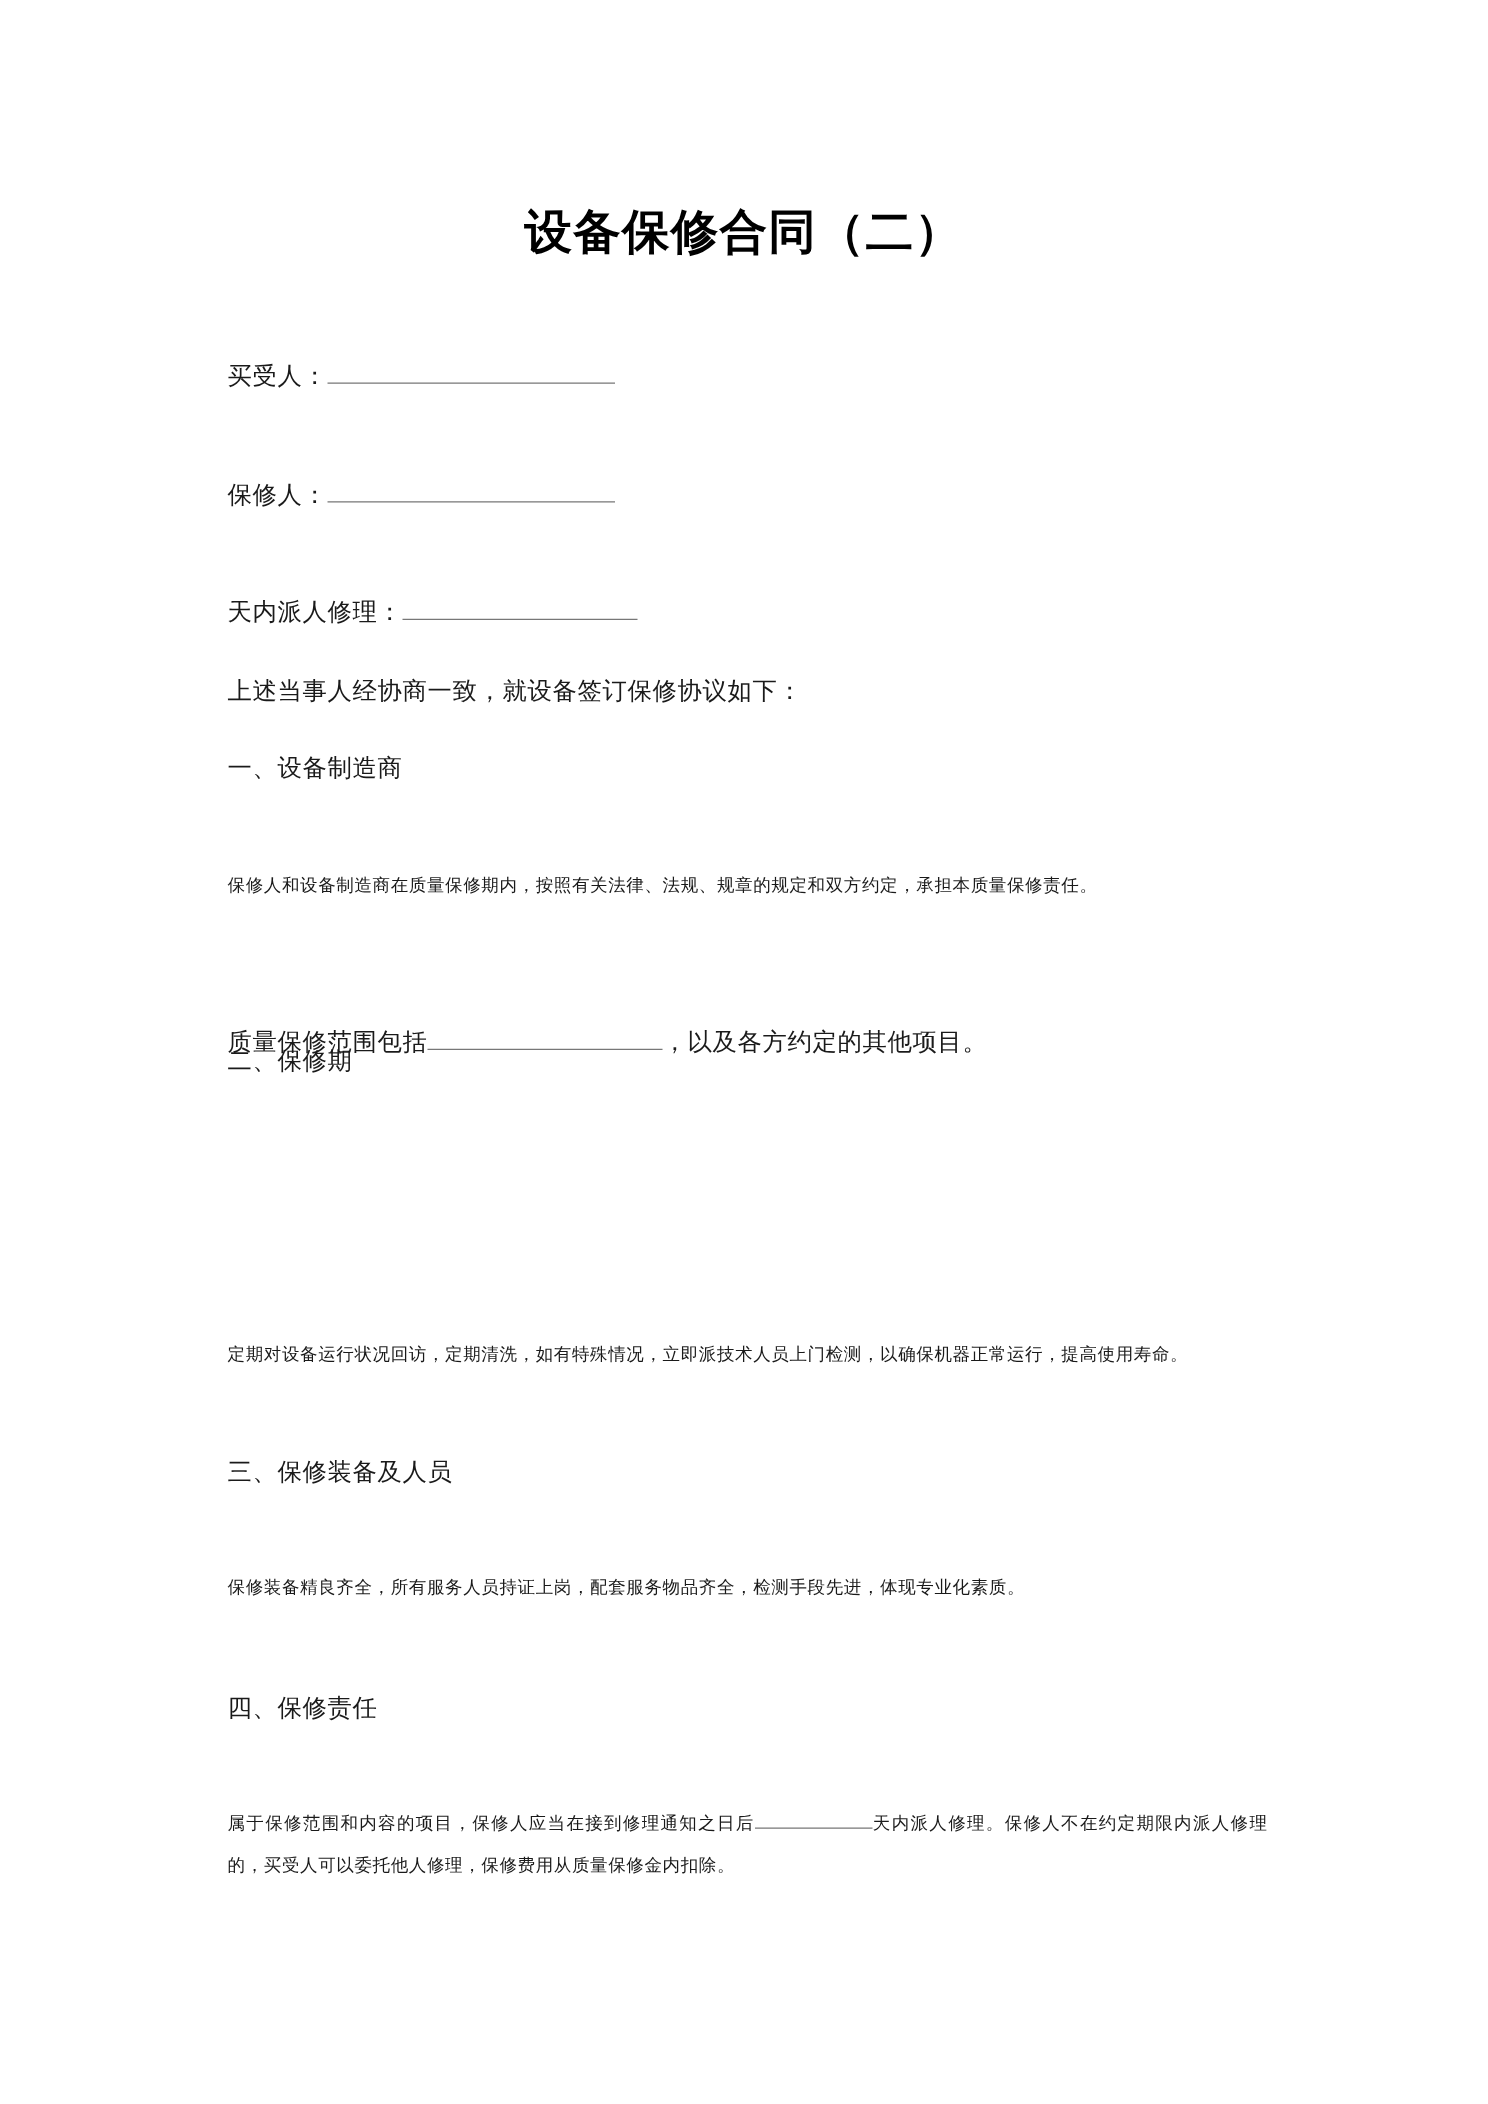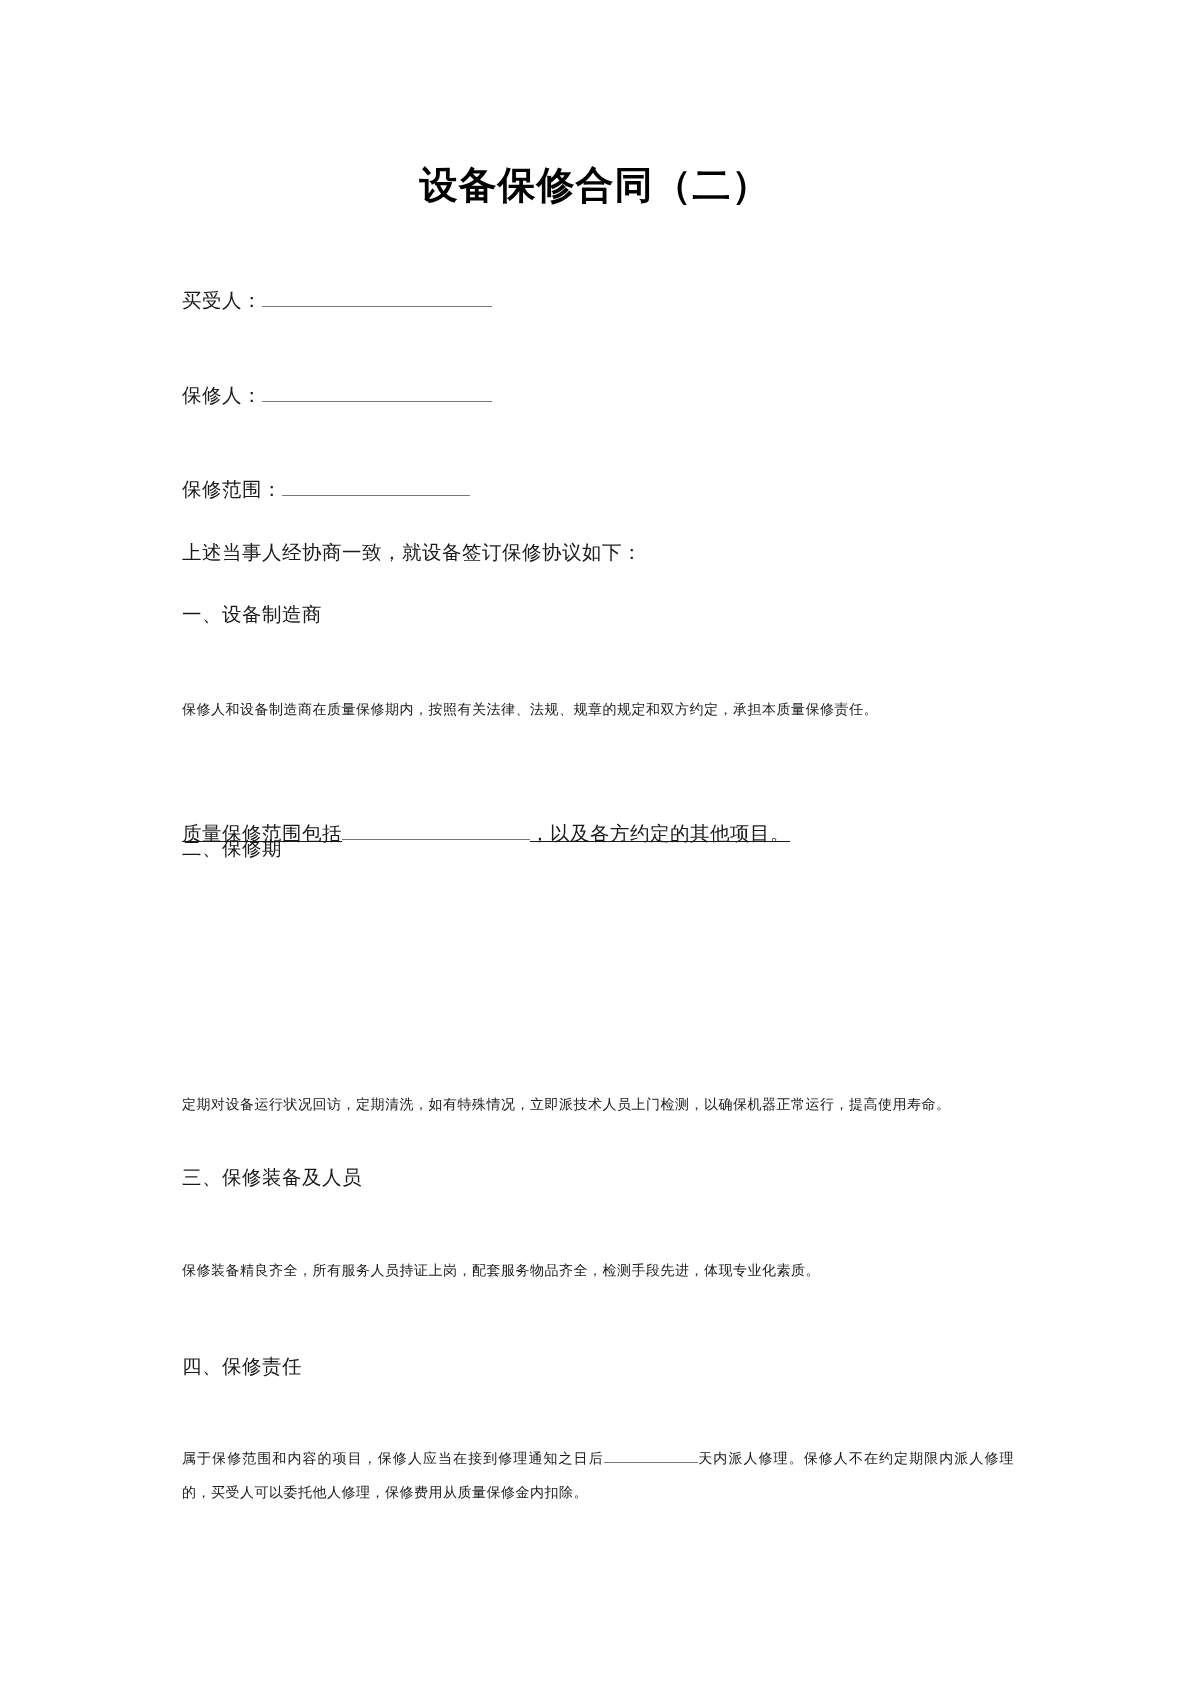--- a/index.html
+++ b/index.html
@@ -23,37 +23,37 @@
 
   <div class="line" style="top:284px;">
     <span>买受人：</span><span class="blank" style="width:230px;"></span>
   </div>
 
   <div class="line" style="top:379px;">
     <span>保修人：</span><span class="blank" style="width:230px;"></span>
   </div>
 
   <div class="line" style="top:473px;">
-    <span>保修范围：</span><span class="blank" style="width:188px;"></span>
+    <span>天内派人修理：</span><span class="blank" style="width:188px;"></span>
   </div>
 
   <div class="line" style="top:536px;">上述当事人经协商一致，就设备签订保修协议如下：</div>
 
   <div class="line" style="top:598px;">一、设备制造商</div>
 
   <div class="para" style="top:692px;">保修人和设备制造商在质量保修期内，按照有关法律、法规、规章的规定和双方约定，承担本质量保修责任。</div>
 
-  <div class="line" style="top:817px;text-decoration:underline;">
+  <div class="line" style="top:817px;">
     <span>质量保修范围包括</span><span class="blank" style="width:188px;"></span><span>，以及各方约定的其他项目。</span>
   </div>
 
   <div class="line" style="top:832px;">二、保修期</div>
 
 
-  <div class="para" style="top:1067px;margin-top:20px;">定期对设备运行状况回访，定期清洗，如有特殊情况，立即派技术人员上门检测，以确保机器正常运行，提高使用寿命。</div>
+  <div class="para" style="top:1067px;">定期对设备运行状况回访，定期清洗，如有特殊情况，立即派技术人员上门检测，以确保机器正常运行，提高使用寿命。</div>
 
   <div class="line" style="top:1161px;">三、保修装备及人员</div>
 
   <div class="para" style="top:1253px;">保修装备精良齐全，所有服务人员持证上岗，配套服务物品齐全，检测手段先进，体现专业化素质。</div>
 
   <div class="line" style="top:1350px;">四、保修责任</div>
 
   <div class="para" style="top:1440px;">
     <span>属于保修范围和内容的项目，保修人应当在接到修理通知之日后</span><span class="blank" style="width:94px;"></span><span>天内派人修理。保修人不在约定期限内派人修理的，买受人可以委托他人修理，保修费用从质量保修金内扣除。</span>
   </div>

